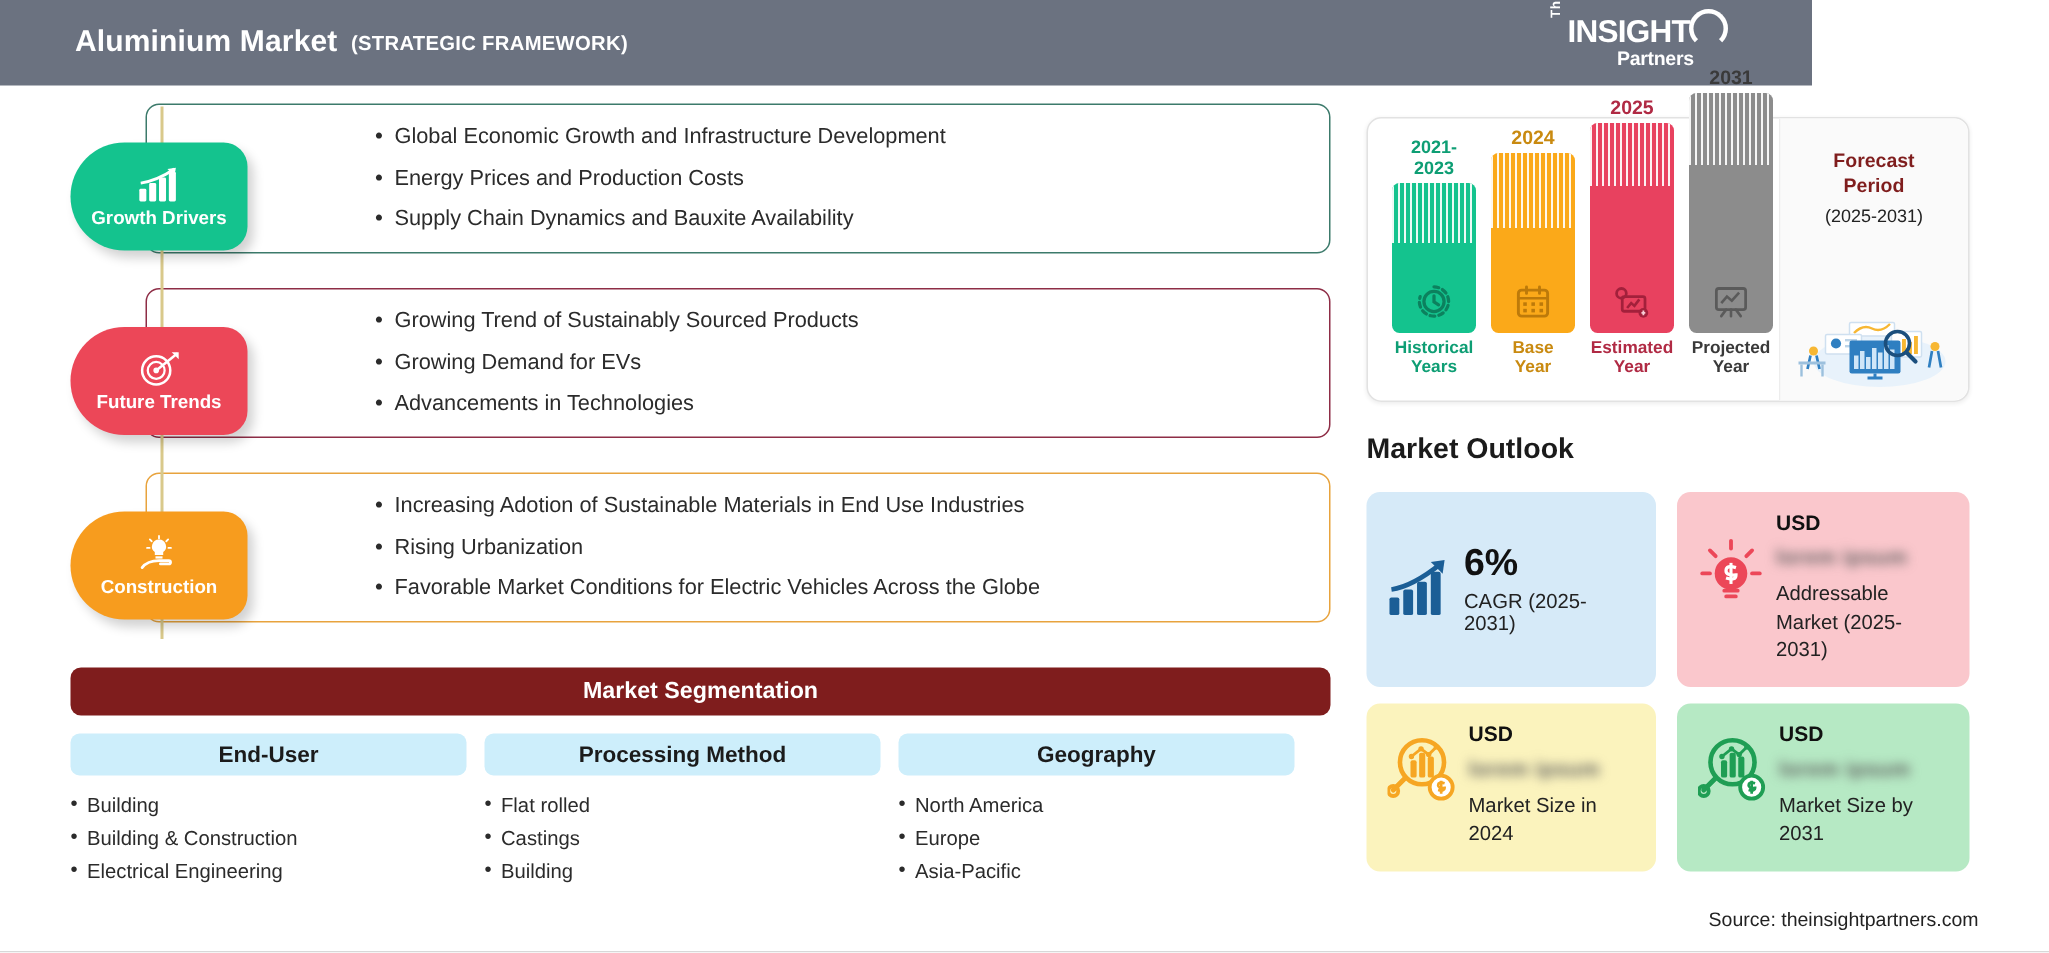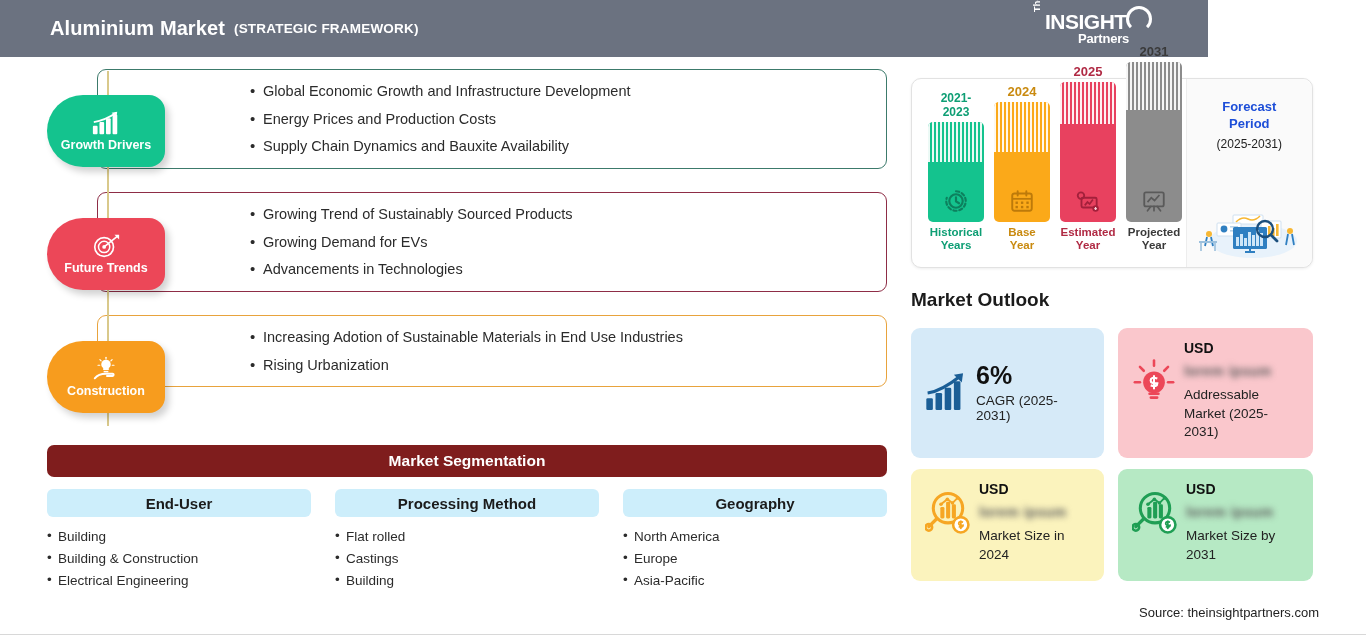--- a/index.html
+++ b/index.html
@@ -53,21 +53,21 @@
   .pill-label { font-size:12.5px; font-weight:bold; margin-top:2px; white-space:nowrap; }
   .pill-icon { width:30px; height:26px; }
   .connector { position:absolute; left:107px; width:1.5px; background:#d9c98b; z-index:1; }
 
   
   .seg-bar {
     position:absolute; left:47px; top:388px; width:840px; height:32px;
     background:#7f1d1d; border-radius:7px; color:#fff;
     font-size:15.5px; font-weight:bold; display:flex; align-items:center; justify-content:center;
   }
-  .seg-cols { position:absolute; left:47px; top:432px; width:840px; display:flex; gap:24px;align-items:flex-end; }
+  .seg-cols { position:absolute; left:47px; top:432px; width:840px; display:flex; gap:12px;align-items:flex-end; }
   .seg-col { width:264px; }
   .seg-head {
     height:28px; background:#cdeefb; border-radius:6px;
     display:flex; align-items:center; justify-content:center;
     font-size:15px; font-weight:bold; color:#1b1b1b;
   }
   .seg-list { margin-top:12px; }
   .seg-list li { list-style:none; font-size:13.5px; color:#2b2b2b; margin-bottom:7px; position:relative; padding-left:11px; }
   .seg-list li:before { content:"\2022"; position:absolute; left:0; top:-1px; }
 
@@ -88,21 +88,21 @@
     position:absolute; left:0; top:0; width:100%;
     background-image: repeating-linear-gradient(90deg, rgba(255,255,255,.92) 0 1.6px, rgba(255,255,255,0) 1.6px 4px);
   }
   .bar-icon { position:absolute; left:50%; transform:translateX(-50%); bottom:8px; width:26px; height:26px; opacity:.75; }
   .barcap { font-size:11.5px; font-weight:bold; line-height:1.15; margin-top:4px; }
 
   .forecast-right {
     width:127px; border-left:1px solid #ededed; background:#fafafa;
     border-radius:0 10px 10px 0; position:relative; text-align:center; padding-top:20px;
   }
-  .fp-title { font-size:13px; font-weight:bold; color:#1d4ed8; line-height:1.3; }
+  .fp-title { font-size:13px; font-weight:bold; color:#7f1d1d; line-height:1.3; }
   .fp-range { font-size:12px; color:#222; margin-top:4px; }
 
   .outlook-title { position:absolute; left:6px; top:232px; font-size:19px; font-weight:bold; color:#1b1b1b; }
 
   .ocard { position:absolute; border-radius:9px; padding:12px 14px; }
   .ocard .usd { font-size:14px; font-weight:bold; color:#111; }
   .blurtext {
     display:inline-block; margin-top:7px; font-size:14px; font-weight:bold;
     color:#5d5d5d; filter: blur(3.4px); letter-spacing:.4px; user-select:none;
   }
@@ -176,20 +176,21 @@
         </svg>
         <div class="pill-label">Future Trends</div>
       </div>
     </div>
 
     <div class="driver-row" style="top:258px;">
       <div class="driver-box box-orange">
         <ul class="bullets">
           <li>Increasing Adotion of Sustainable Materials in End Use Industries</li>
           <li>Rising Urbanization</li>
+          <li>Favorable Market Conditions for Electric Vehicles Across the Globe</li>
         </ul>
       </div>
       <div class="pill pill-orange" style="top:26px;">
         <svg class="pill-icon" viewBox="0 0 32 26">
           <path d="M16 3 a5 5 0 0 1 3 9 v2 h-6 v-2 a5 5 0 0 1 3 -9 z" fill="#fff"></path>
           <rect x="13.5" y="15" width="5" height="1.6" fill="#fff"></rect>
           <g stroke="#fff" stroke-width="1.3" stroke-linecap="round">
             <path d="M16 0.5 v1.8"></path>
               <path d="M9.5 3 l1.3 1.3"></path>
               <path d="M22.5 3 l-1.3 1.3"></path>

